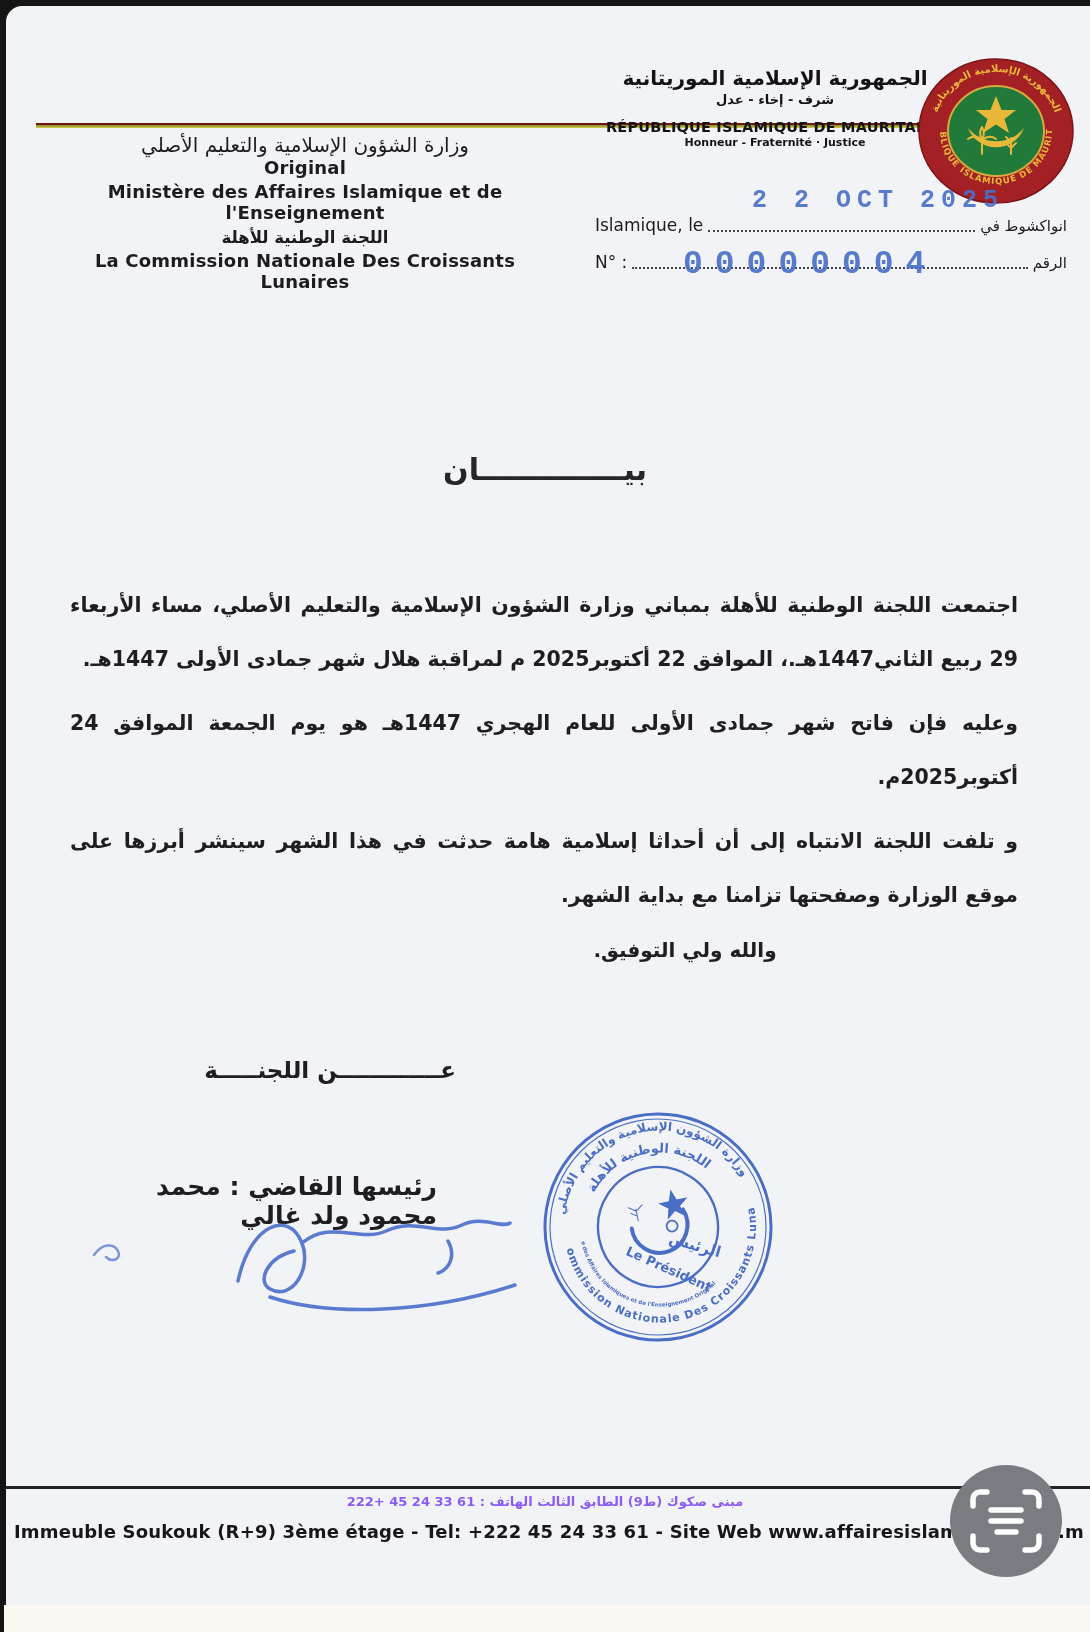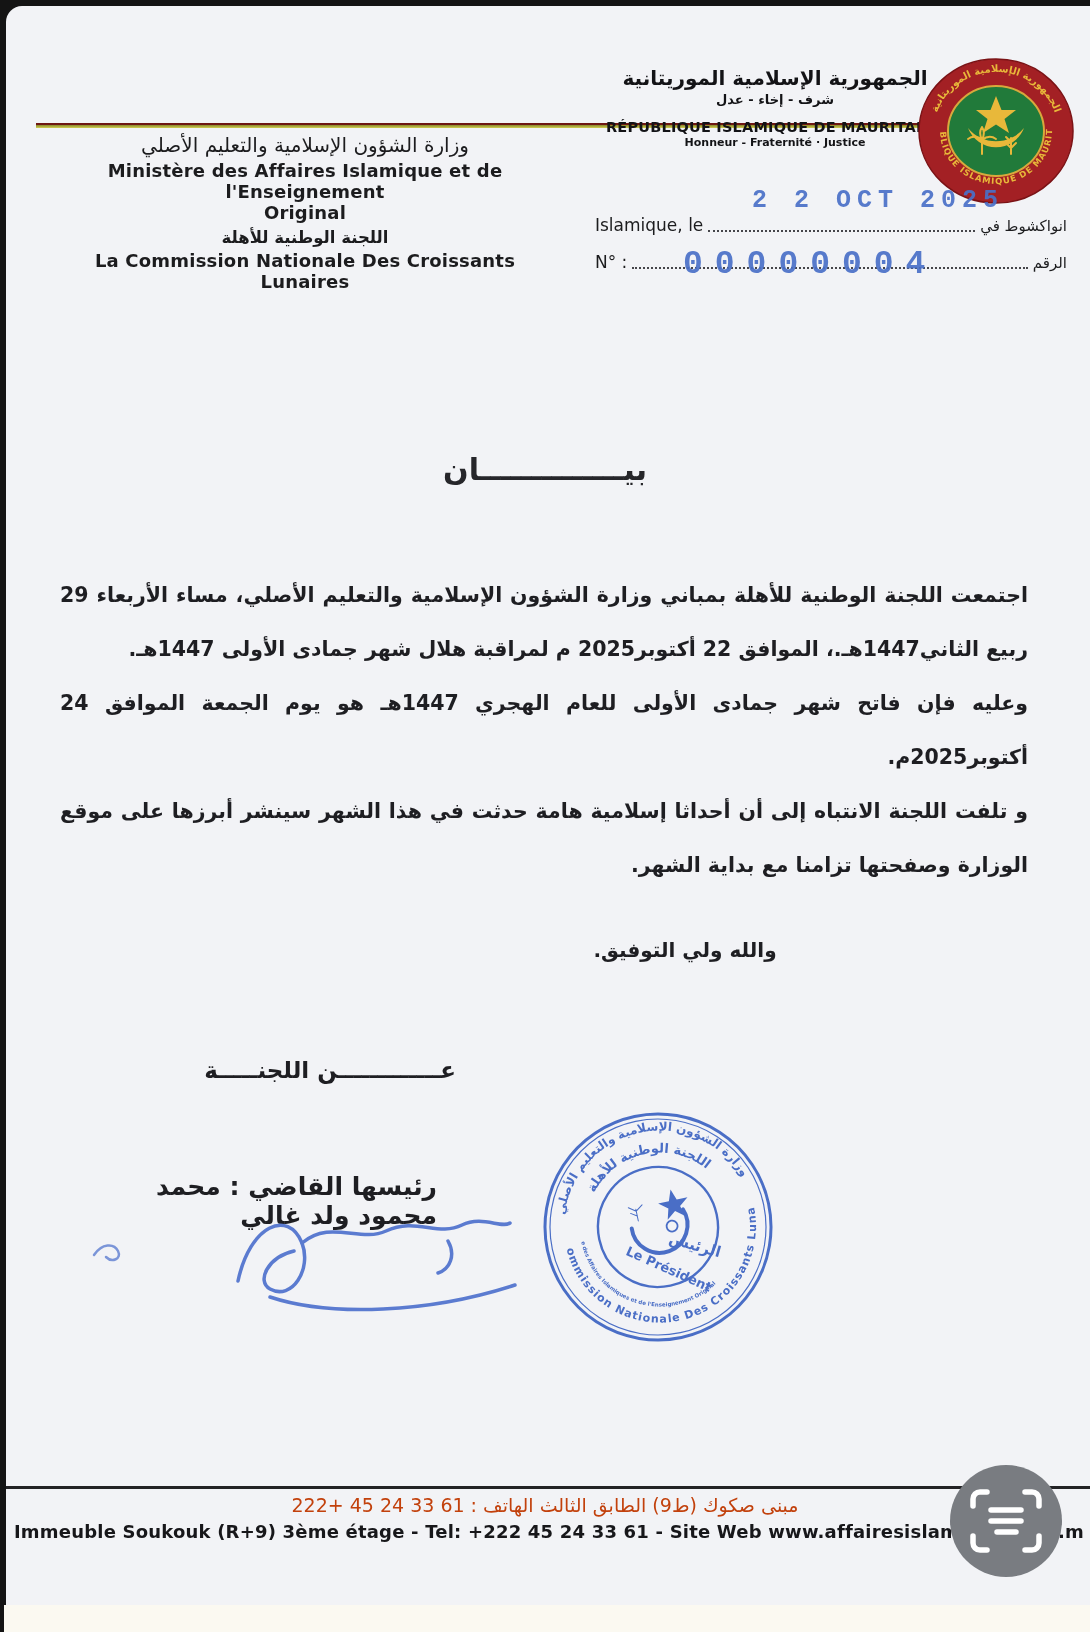--- a/index.html
+++ b/index.html
@@ -21,41 +21,41 @@
   .hdr-right .rep-ar{font-size:20px;font-weight:800;}
   .hdr-right .motto-ar{font-size:13px;font-weight:700;margin-top:2px;}
   .hdr-right .rep-fr{font-size:14.5px;font-weight:800;margin-top:12px;letter-spacing:.2px;}
   .hdr-right .motto-fr{font-size:11px;font-weight:700;margin-top:1px;}
   .fillrow{display:flex;align-items:flex-end;font-size:17px;color:#1c1c1e;}
   .dots{flex:1;border-bottom:2.5px dotted #45454a;margin:0 5px 3px 5px;height:12px;}
   .stamp-blue{font-family:"Liberation Mono", monospace;font-weight:700;color:#4a70c8;opacity:.92;}
   .title{font-size:30px;font-weight:800;color:#26262a;}
   .bodytext{font-size:20.5px;font-weight:700;color:#1e1e22;line-height:54px;
             text-align:justify;text-align-last:right;}
-  .bodytext p{margin:0;}
+  .bodytext p{margin:10px;}
   .closing{font-size:20px;font-weight:700;color:#1e1e22;}
   .onbehalf{font-size:23px;font-weight:800;color:#1e1e22;}
   .president{font-size:25px;font-weight:800;color:#1e1e22;text-align:right;}
   .footline{height:2.5px;background:#232325;}
-  .foot-ar{font-size:19px;color:#c2410c;font-weight:400;}
+  .foot-ar{font-size:13px;color:#8b5cf6;font-weight:700;}
   .foot-fr{font-size:18px;color:#17171a;font-weight:600;letter-spacing:.2px;}
 </style>
 </head>
 <body>
 
 <div id="photo">
   <div class="page"></div>
   <div class="bottom-band"></div>
 
   <div class="abs flagline" style="left:36px;top:123px;width:888px;"></div>
 
   <div class="abs ctr hdr-left">
     <div class="ar rtl">وزارة الشؤون الإسلامية والتعليم الأصلي</div>
+    <div class="fr" style="margin-top:0;">Original</div>
     <div class="fr">Ministère des Affaires Islamique et de l'Enseignement</div>
-    <div class="fr" style="margin-top:0;">Original</div>
     <div class="arb rtl">اللجنة الوطنية للأهلة</div>
     <div class="fr">La Commission Nationale Des Croissants Lunaires</div>
   </div>
 
   <div class="abs ctr hdr-right">
     <div class="rep-ar rtl">الجمهورية الإسلامية الموريتانية</div>
     <div class="motto-ar rtl">شرف - إخاء - عدل</div>
     <div class="rep-fr">RÉPUBLIQUE ISLAMIQUE DE MAURITANIE</div>
     <div class="motto-fr">Honneur - Fraternité · Justice</div>
   </div>

